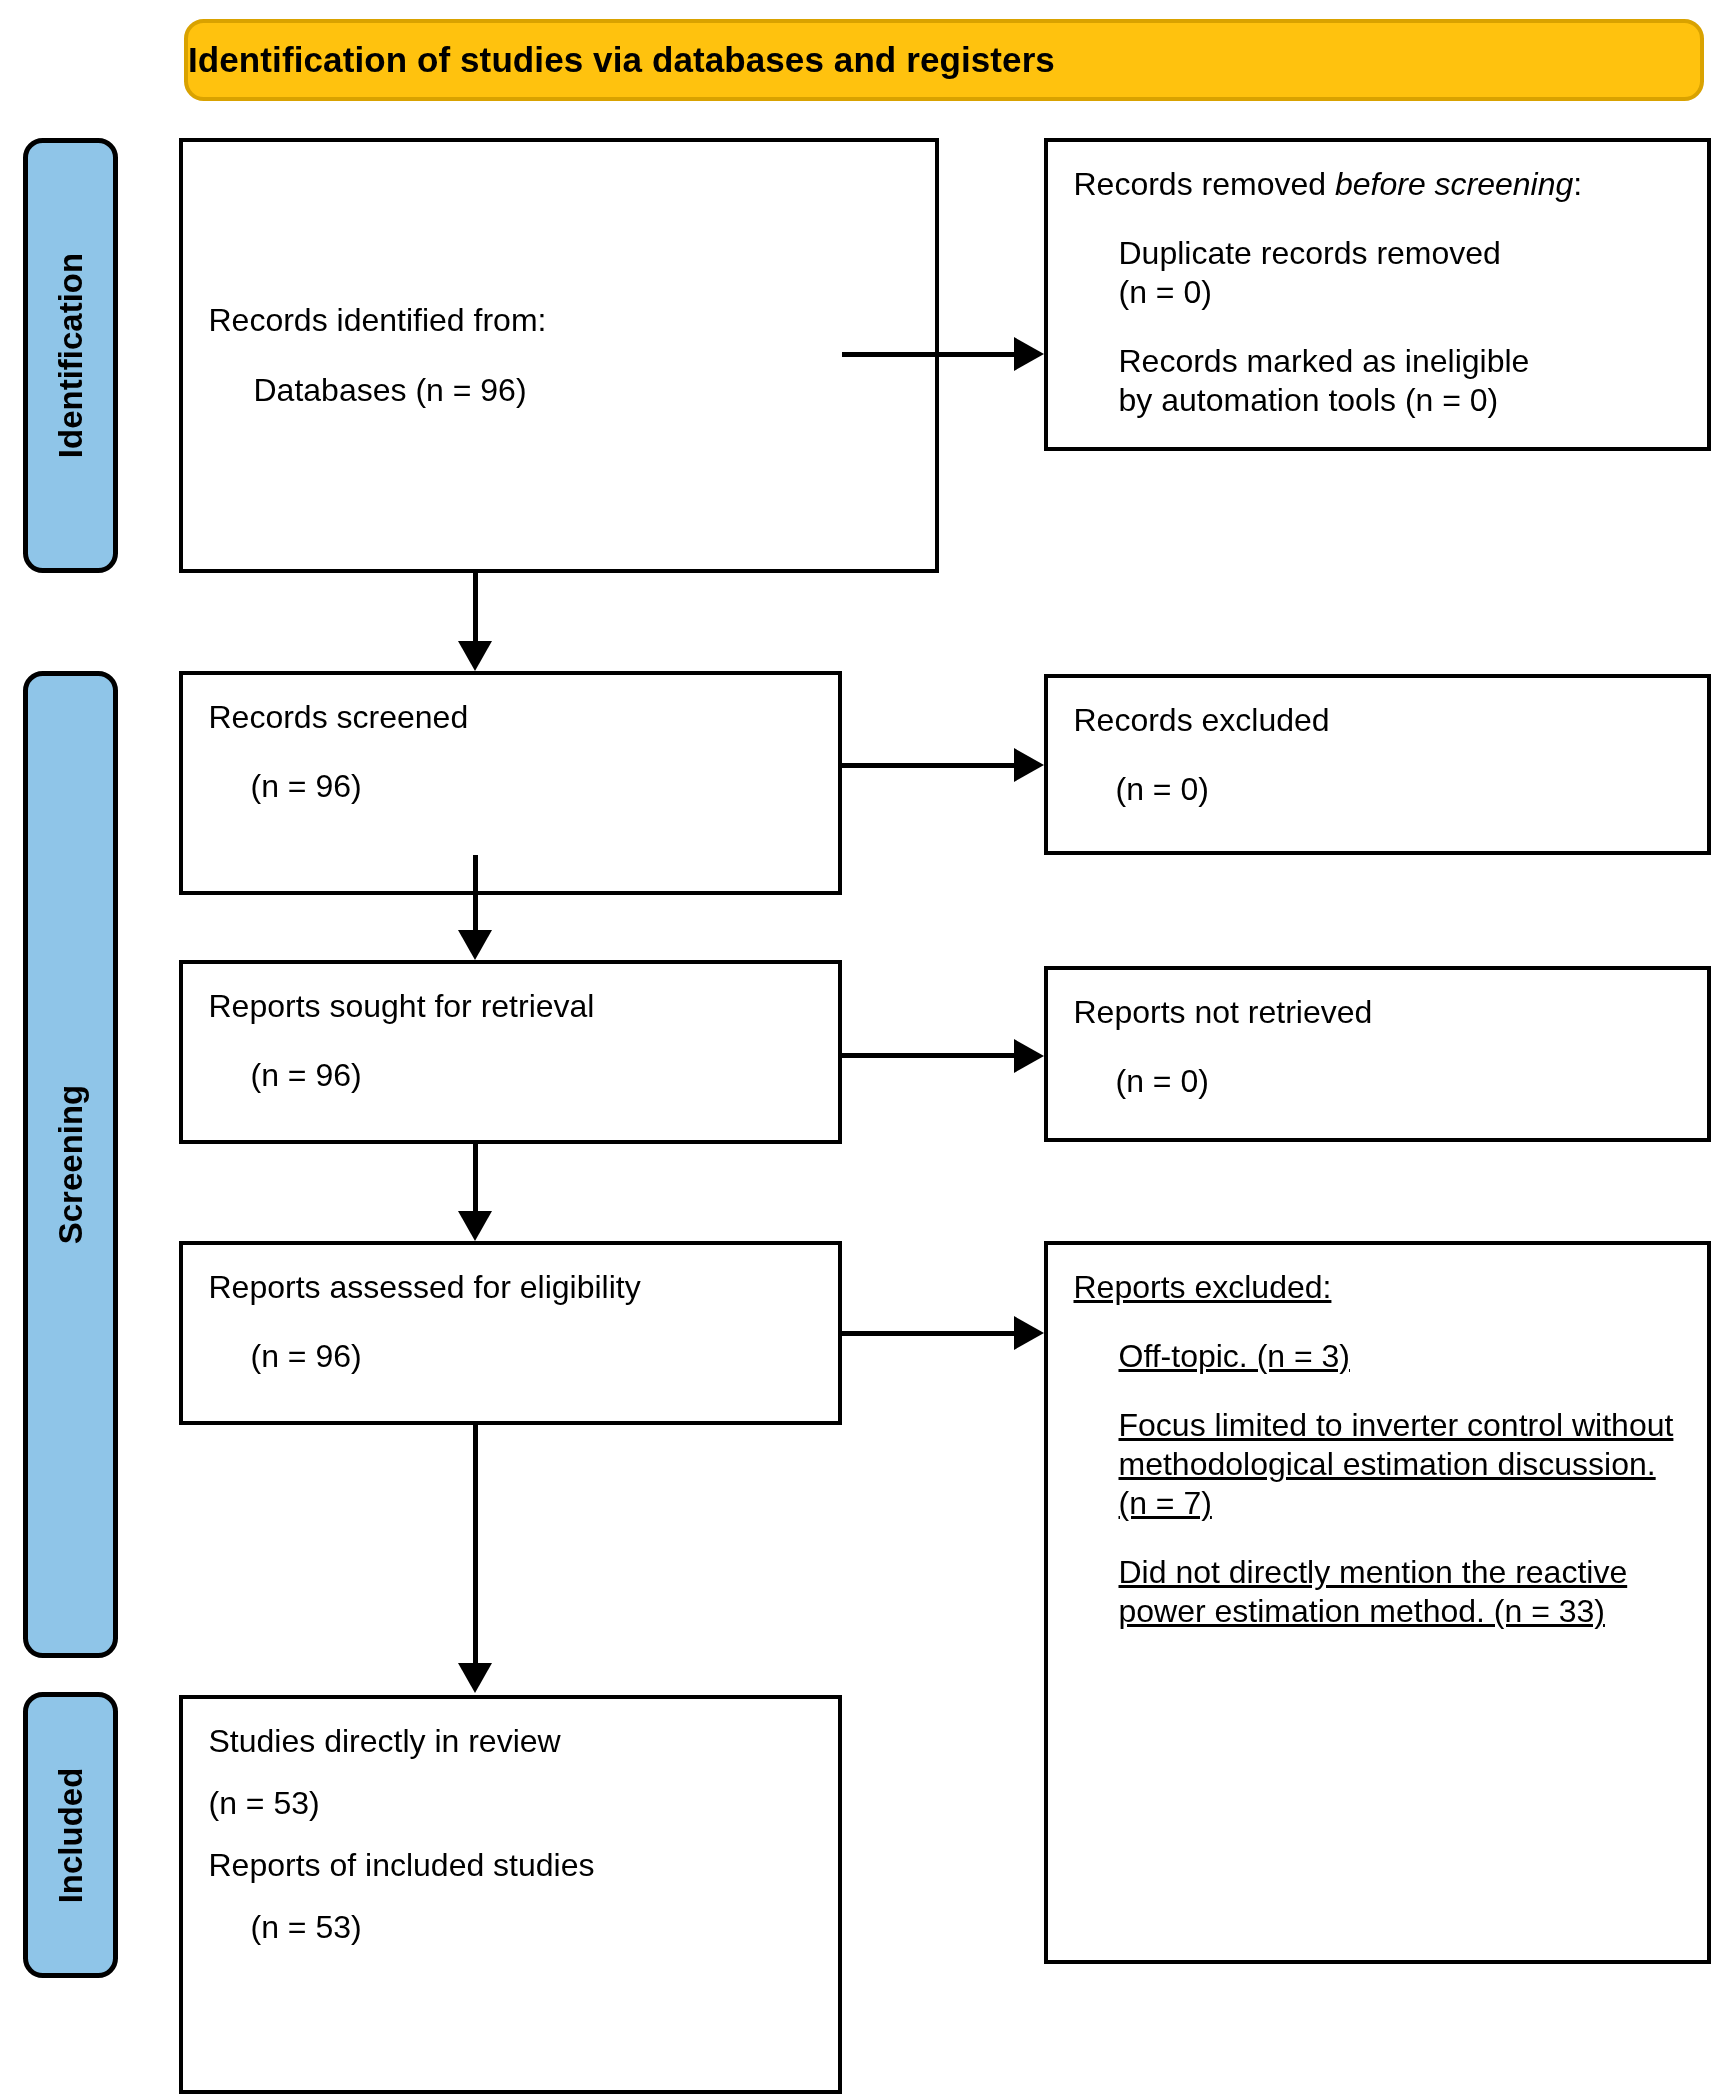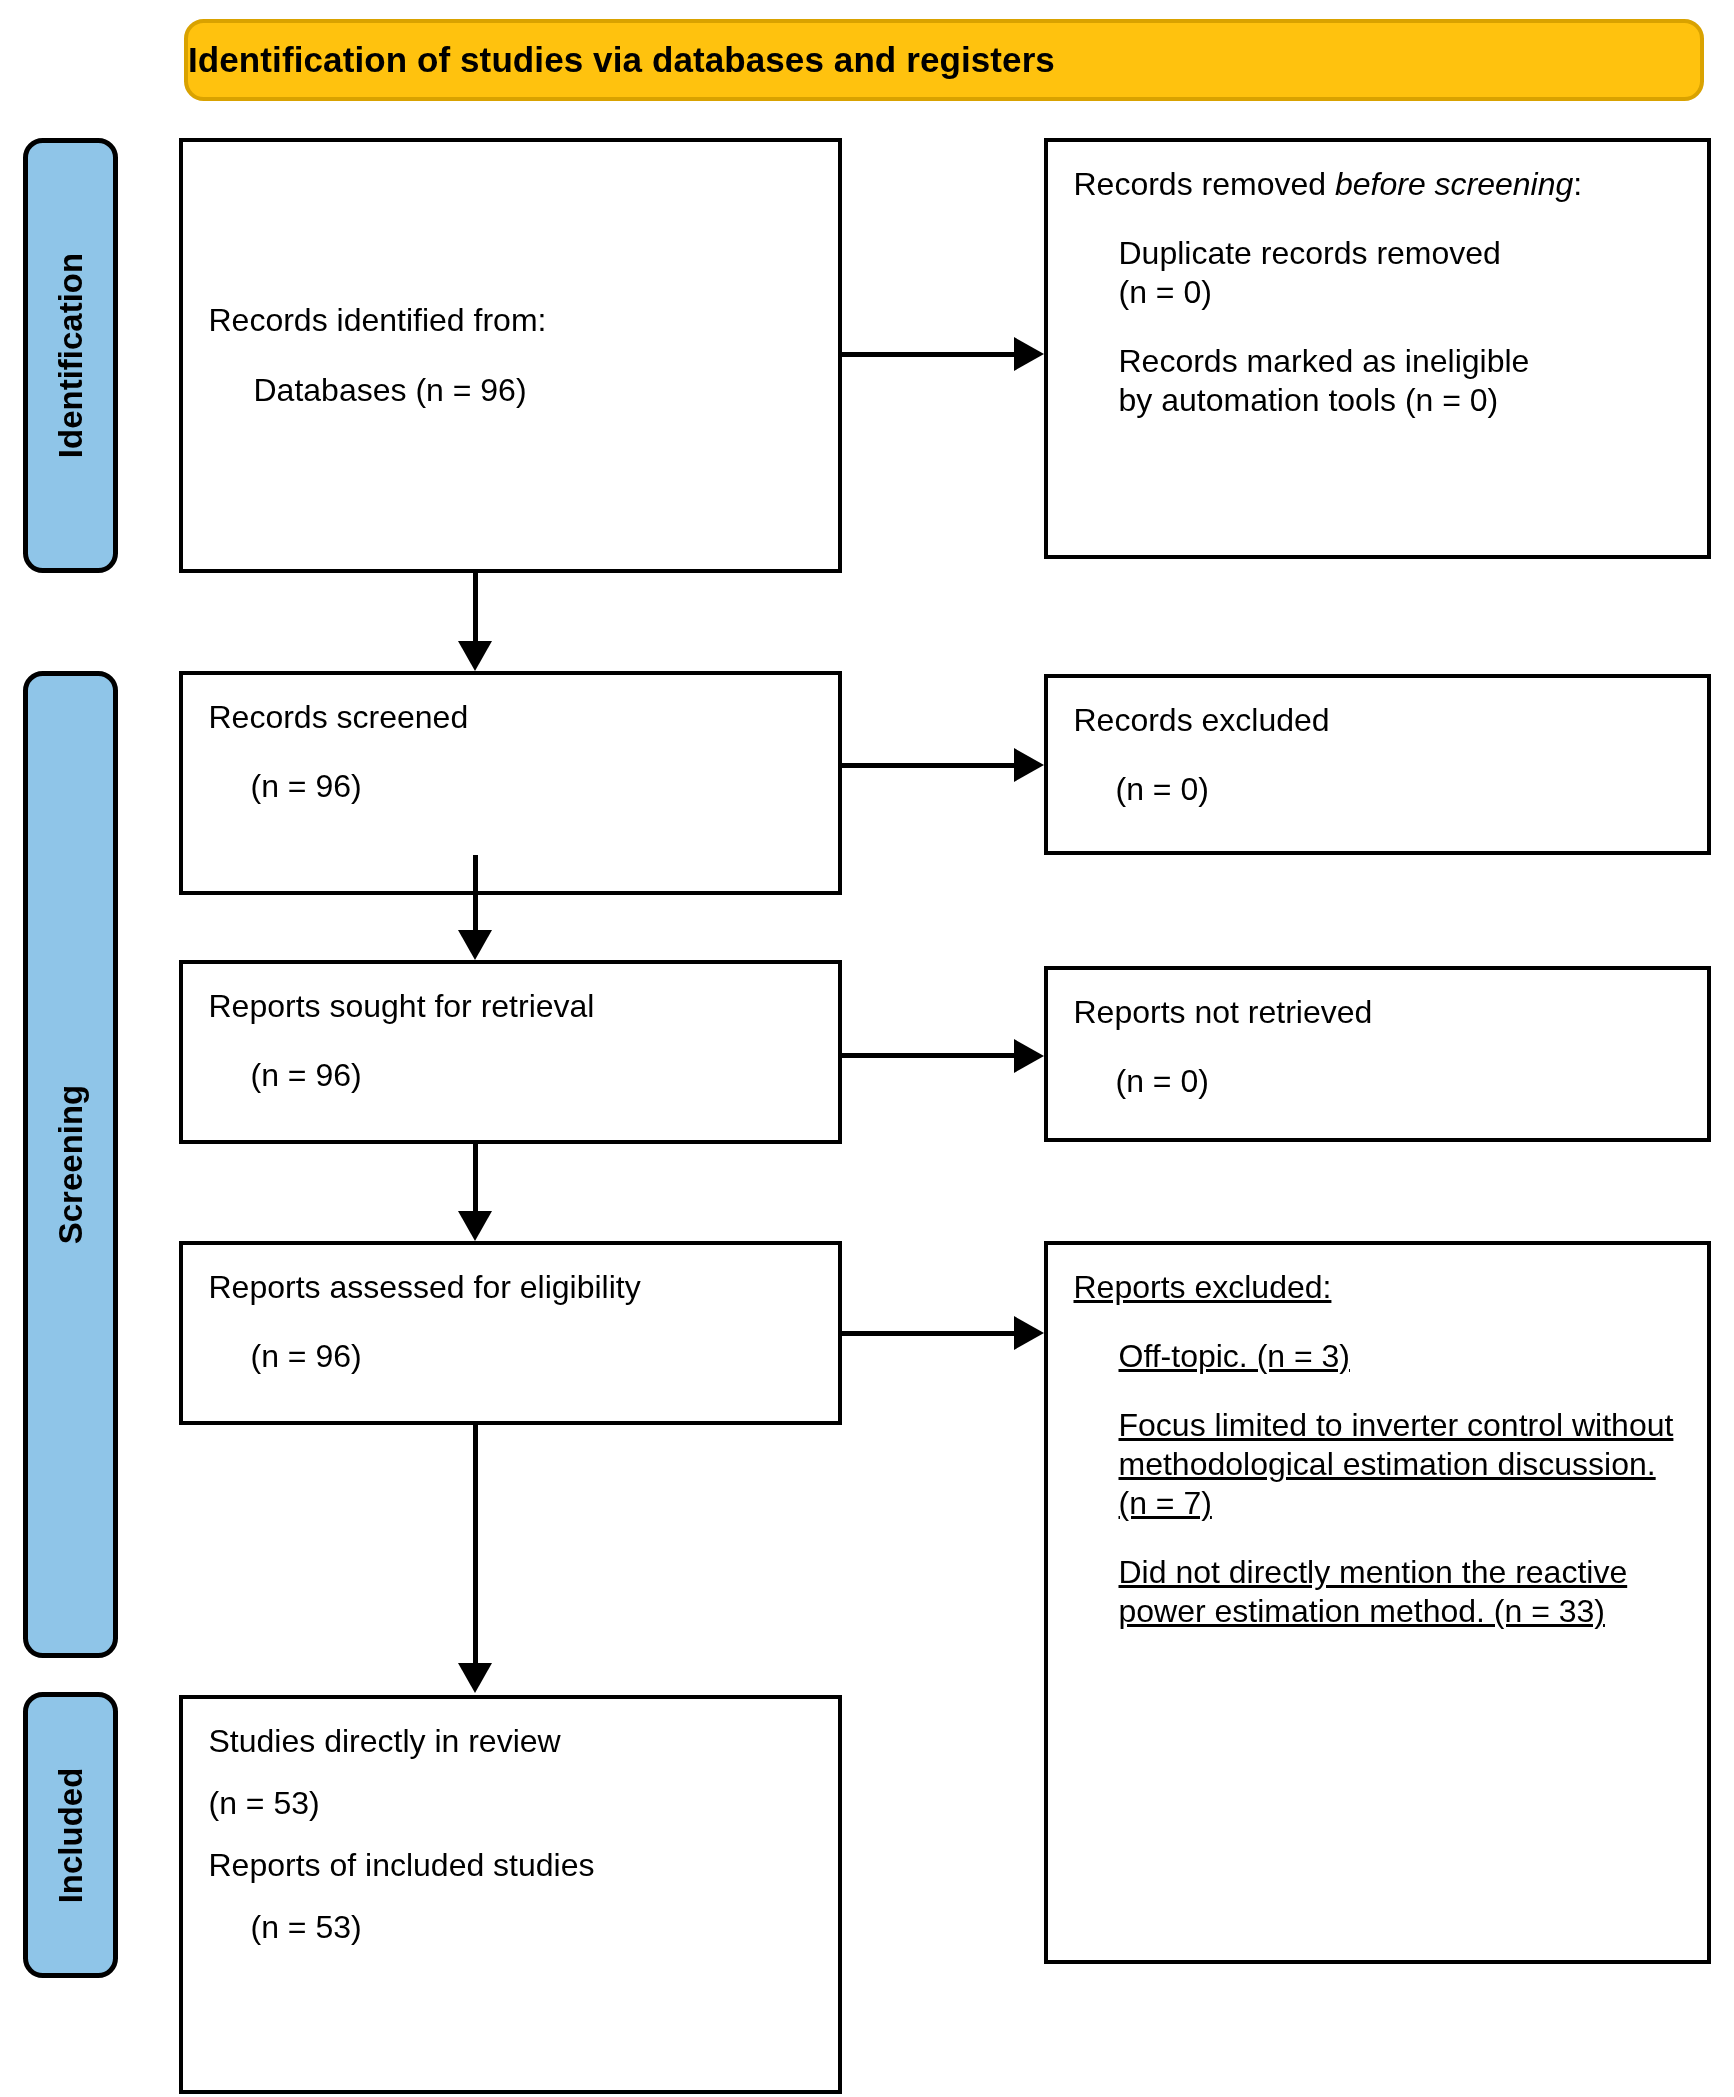--- a/index.html
+++ b/index.html
@@ -77,28 +77,28 @@
     font-size:32px;
     line-height:1.22;
     color:#000;
   }
   .box p:last-child{ margin-bottom:0;margin-left:42px; }
   .box p.indent{ margin-left:45px; }
   .box p.tight{ margin-bottom:23px; }
   .box em{ font-style:italic; }
 
   
-  #box-identified     { left:179px; top:138px;  width:663px; height:435px;  display:flex; flex-direction:column; justify-content:center; }
+  #box-identified     { left:179px; top:138px;  width:760px; height:435px;  display:flex; flex-direction:column; justify-content:center; }
   #box-screened       { left:179px; top:671px; width:663px; height:224px; }
   #box-sought         { left:179px; top:960px; width:663px; height:184px; }
   #box-assessed       { left:179px; top:1241px; width:663px; height:184px; }
   #box-included       { left:179px; top:1695px; width:663px; height:399px; }
 
   
-  #box-removed        { left:1044px; top:138px;  width:667px; height:421px; }
+  #box-removed        { left:1044px; top:138px;  width:667px; height:313px; }
   #box-excluded-recs  { left:1044px; top:674px; width:667px; height:181px; }
   #box-not-retrieved  { left:1044px; top:966px; width:667px; height:176px; }
   #box-reports-excl   { left:1044px; top:1241px; width:667px; height:723px;text-decoration:underline; }
 
   
   .conn{ position:absolute; background:#000; }
   .v-line{ width:5.2px; }
   .h-line{ height:5.2px; }
   .arrow-down{
     position:absolute;

